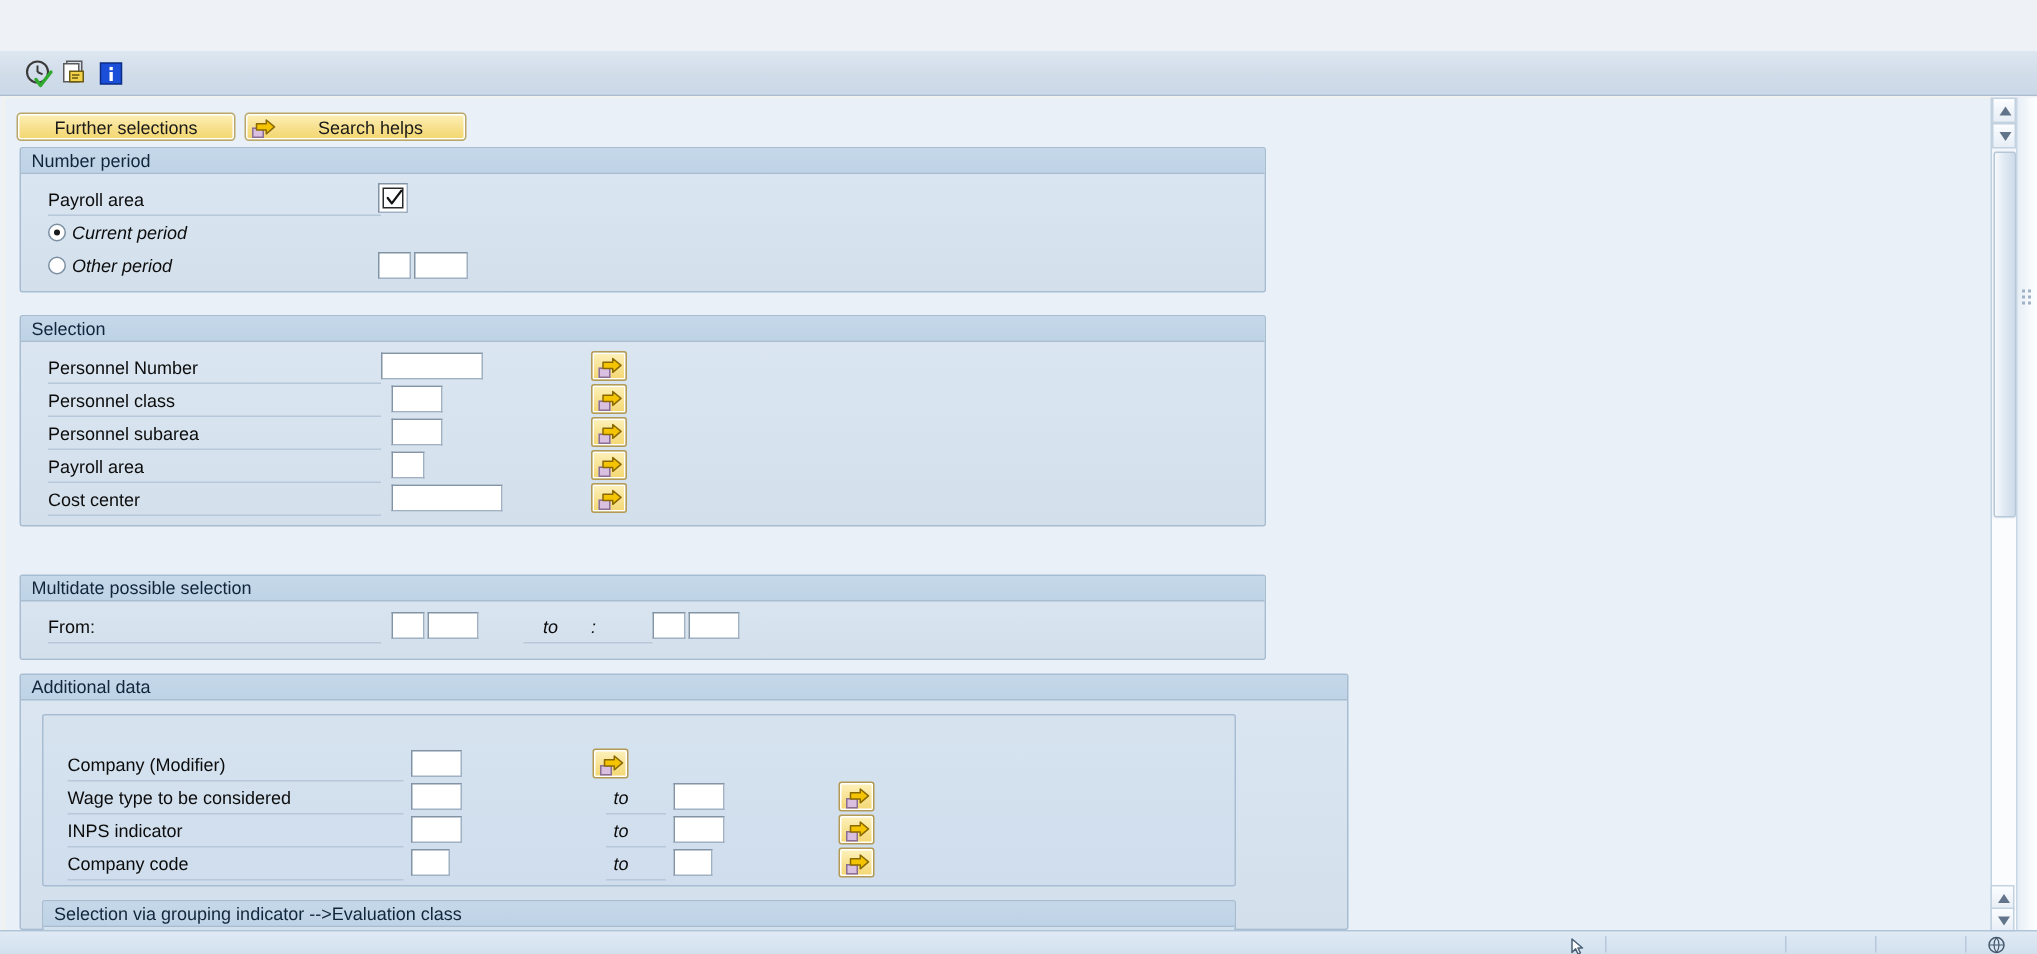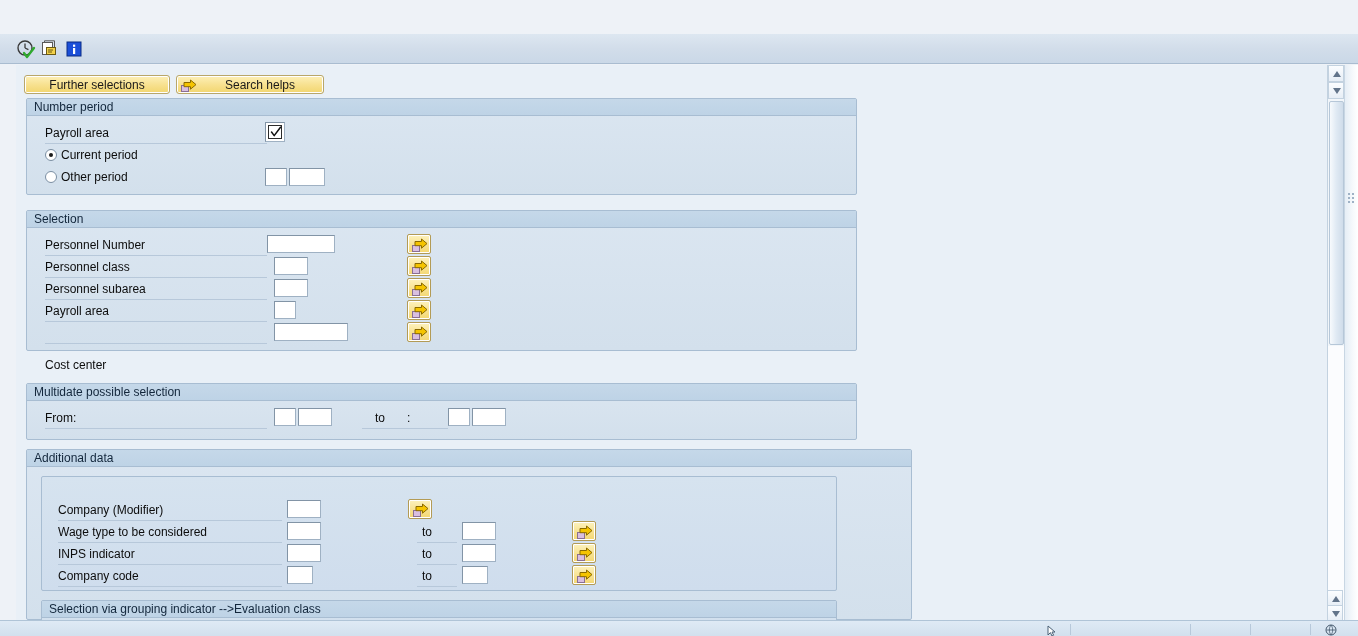--- a/index.html
+++ b/index.html
@@ -47,21 +47,21 @@
     font-family: "Liberation Serif", serif;
     font-size: 22px; font-weight: bold;
     color: #e8bb8d;
     opacity: .85;
     white-space: nowrap;
     letter-spacing: .3px;
   }
 
   
   .screenbody {
-    position: absolute; left: 16px; top: 65px; width: 1327px; height: 555px;
+    position: absolute; left: 3px; top: 65px; width: 1327px; height: 555px;
     background: #fef9c3;
     overflow: hidden;
   }
   .content {
     position: absolute; left: 0; top: 0; width: 1327px; height: 555px;
     background: linear-gradient(to bottom, #e9f0f7 0px, #e9f0f7 555px);
   }
 
   
   .btnrow { position: absolute; left: 8px; top: 10px; }
@@ -124,21 +124,21 @@
     background: #b7c8da;
   }
   .inp {
     position: absolute;
     height: 18px;
     background: #ffffff;
     border: 1px solid #9fb1c3;
     border-top-color: #8294a6;
     border-left-color: #8294a6;
   }
-  .plain { position: absolute; font-size: 12px; color: #0c0c0c; white-space: nowrap; }
+  .plain { position: absolute; font-size: 12px; color: #0c0c0c; white-space: nowrap; font-style: italic; }
 
   
   .radio {
     position: absolute; width: 12px; height: 12px; border-radius: 50%;
     background: #ffffff; border: 1px solid #7b8fa3;
   }
   .radio.on::after {
     content: ""; position: absolute; left: 3px; top: 3px;
     width: 4px; height: 4px; border-radius: 50%; background: #1b1b1b;
   }
@@ -344,21 +344,21 @@
           <span class="arrowglyph" style="left:4px; top:3px;">
             <span class="sq"></span>
             <span class="ar">
               <svg width="14" height="12" viewBox="0 0 14 12">
                   <path d="M1 3.5 L7.5 3.5 L7.5 1 L13 5.6 L7.5 10.2 L7.5 7.7 L1 7.7 Z" fill="#f5c400" stroke="#8a6a00" stroke-width="1" stroke-linejoin="round"></path>
                 </svg>
             </span>
           </span>
         </div>
 
-        <div class="lbl" style="left:18px; top:115px;margin-top:32px;">Cost center</div>
+        <div class="lbl" style="left:18px; top:115px;">Cost center</div>
         <div class="lblline" style="left:18px; top:132px; width:222px;"></div>
         <div class="inp" style="left:247px; top:112px; width:74px;"></div>
         <div class="msbtn" style="left:380px; top:111px;">
           <span class="arrowglyph" style="left:4px; top:3px;">
             <span class="sq"></span>
             <span class="ar">
               <svg width="14" height="12" viewBox="0 0 14 12">
                   <path d="M1 3.5 L7.5 3.5 L7.5 1 L13 5.6 L7.5 10.2 L7.5 7.7 L1 7.7 Z" fill="#f5c400" stroke="#8a6a00" stroke-width="1" stroke-linejoin="round"></path>
                 </svg>
             </span>

